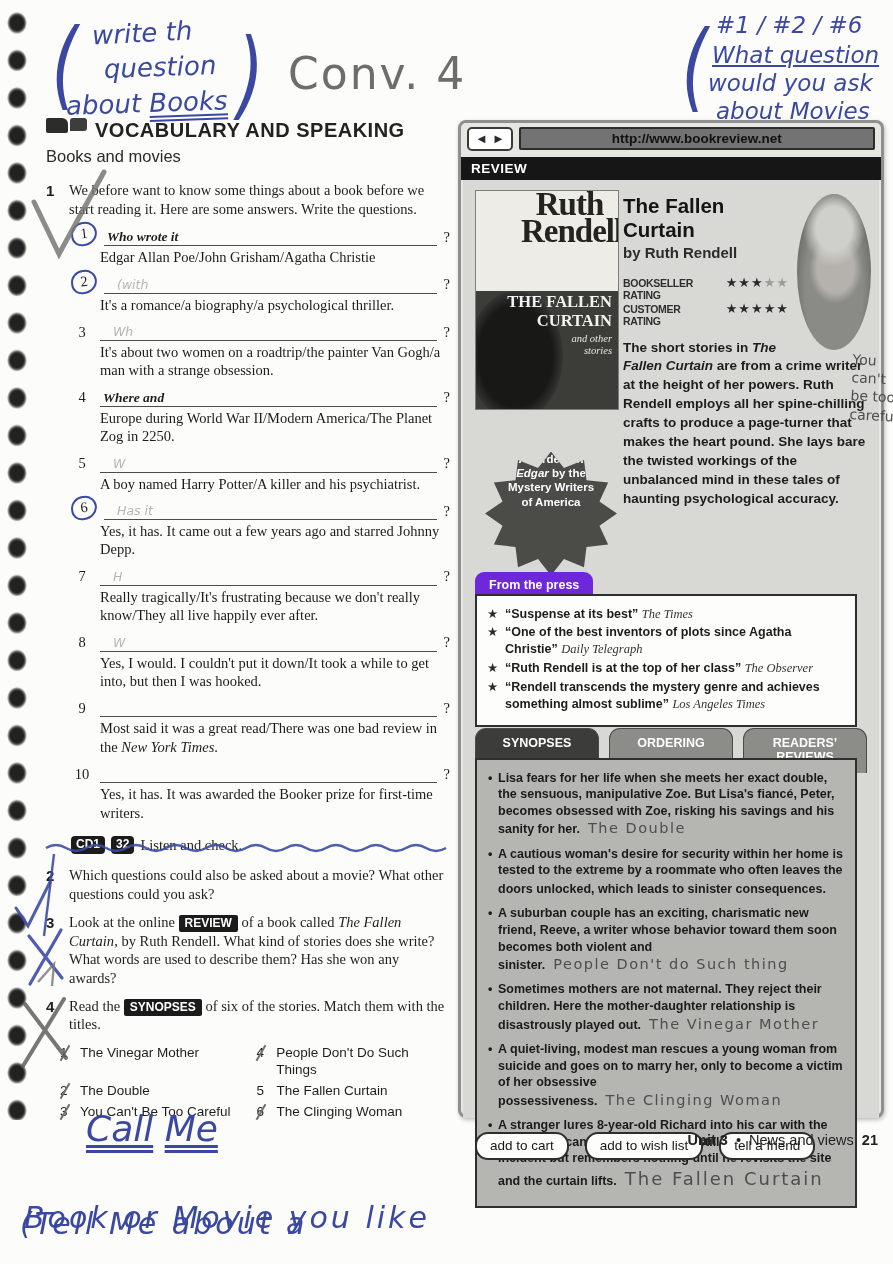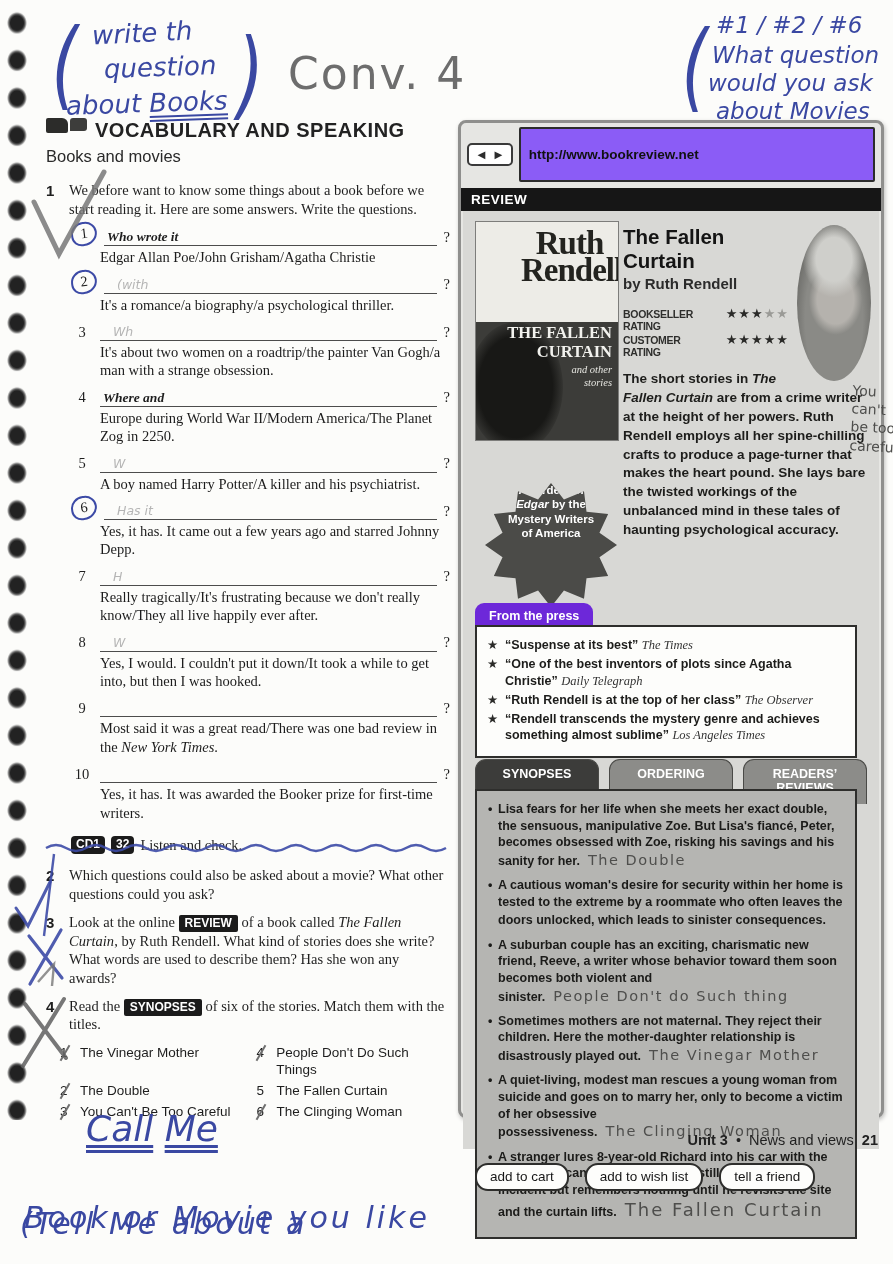--- a/index.html
+++ b/index.html
@@ -46,29 +46,29 @@
   .mrow{display:flex;gap:10px;align-items:baseline;}
   .mnum{width:10px;position:relative;}
   .struck::after{content:"";position:absolute;left:-4px;right:-4px;top:48%;border-top:2px solid #6f6f6f;transform:rotate(-60deg);}
   
   .browser{position:absolute;left:458px;top:120px;width:420px;height:992px;background:#e6e6e3;
            border:3px solid #8f8f8d;border-radius:8px;box-shadow:1px 2px 4px rgba(0,0,0,.25);
            font-family:"Liberation Sans",sans-serif;}
   .chrome{display:flex;gap:6px;align-items:center;padding:4px 6px;}
   .navbtns{display:flex;gap:4px;background:#fff;border:2px solid #3a3a3a;border-radius:5px;padding:2px 6px;}
   .navbtns span{font-size:13px;color:#2c2c2c;line-height:1.2;cursor:default;}
-  .urlbar{flex:1;background:#8b5cf6;border:2px solid #2c2c2c;border-radius:2px;font-weight:bold;font-size:13.5px;
-          padding:18px 8px;color:#111;}
+  .urlbar{flex:1;background:#737373;border:2px solid #2c2c2c;border-radius:2px;font-weight:bold;font-size:13.5px;
+          padding:2px 8px;color:#111;text-align:center;}
   .reviewbar{background:#161616;color:#fff;font-weight:bold;font-size:13.5px;letter-spacing:.5px;
              padding:4px 10px;margin-top:2px;}
   .bcontent{position:relative;background:#d8d8d5;margin:0 2px 2px;height:938px;}
   .cover{position:absolute;left:12px;top:10px;width:142px;height:218px;border:1px solid #7d7d7b;
          background:linear-gradient(#edece7 0 46%,#3c3c39 46% 100%);overflow:hidden;}
   .cover .author{font-family:"Liberation Serif",serif;font-weight:bold;color:#23231f;
-                 font-size:33px;line-height:.82;text-align:center;margin-top:8px;letter-spacing:-1px;padding-left:45px;}
+                 font-size:33px;line-height:.82;text-align:center;letter-spacing:-1px;padding-left:45px;}
   .cover .blob{position:absolute;left:-8px;bottom:-12px;width:95px;height:130px;border-radius:50%;
                background:radial-gradient(#181816 0 55%,#3c3c39 75%);}
   .cover .ctitle{position:absolute;right:6px;top:102px;text-align:right;color:#f2f2ee;
                  font-family:"Liberation Serif",serif;font-weight:bold;font-size:16.5px;line-height:1.15;}
   .cover .csub{position:absolute;right:6px;top:142px;text-align:right;color:#e7e7e2;
                font-family:"Liberation Serif",serif;font-style:italic;font-size:10.5px;line-height:1.2;}
   .starburst{position:absolute;left:22px;top:272px;width:132px;height:124px;background:#4b4b48;
      clip-path:polygon(50% 0%,59.8% 13.3%,75% 6.7%,76.9% 23.1%,93.3% 25%,86.7% 40.2%,100% 50%,86.7% 59.8%,93.3% 75%,76.9% 76.9%,75% 93.3%,59.8% 86.7%,50% 100%,40.2% 86.7%,25% 93.3%,23.1% 76.9%,6.7% 75%,13.3% 59.8%,0% 50%,13.3% 40.2%,6.7% 25%,23.1% 23.1%,25% 6.7%,40.2% 13.3%);
      display:flex;justify-content:center;text-align:center;}
   .starburst .stxt{color:#fff;font-weight:bold;font-size:11.5px;line-height:1.25;}
@@ -123,21 +123,21 @@
 
   <span class="hw ink bigparen" style="left:46px;top:16px;">(</span>
   <span class="hw ink" style="left:92px;top:18px;font-size:26px;transform:rotate(-3deg);">write th</span>
   <span class="hw ink" style="left:104px;top:52px;font-size:26px;transform:rotate(-2deg);">question</span>
   <span class="hw ink" style="left:66px;top:88px;font-size:26px;transform:rotate(-2deg);"><span>about </span><span class="u2">Books</span></span>
   <span class="hw ink bigparen" style="left:232px;top:26px;">)</span>
   <span class="hw graphite" style="left:288px;top:48px;font-size:44px;font-style:normal;letter-spacing:2px;">Conv. 4</span>
 
   <span class="hw ink bigparen" style="left:676px;top:18px;">(</span>
   <span class="hw ink" style="left:716px;top:12px;font-size:23px;">#1 / #2 / #6</span>
-  <span class="hw ink" style="left:712px;top:42px;font-size:23px;">What question</span>
+  <span class="hw ink" style="left:712px;top:42px;font-size:23px;text-decoration:underline;">What question</span>
   <span class="hw ink" style="left:708px;top:70px;font-size:23px;">would you ask</span>
   <span class="hw ink" style="left:716px;top:98px;font-size:23px;"><span>about </span><span class="u2">Movies</span></span>
 
   <div class="leftcol">
     <div class="sechead">
       <span class="speakicon">
           <i></i>
           <i></i>
         </span>
       <h1>VOCABULARY AND SPEAKING</h1>

